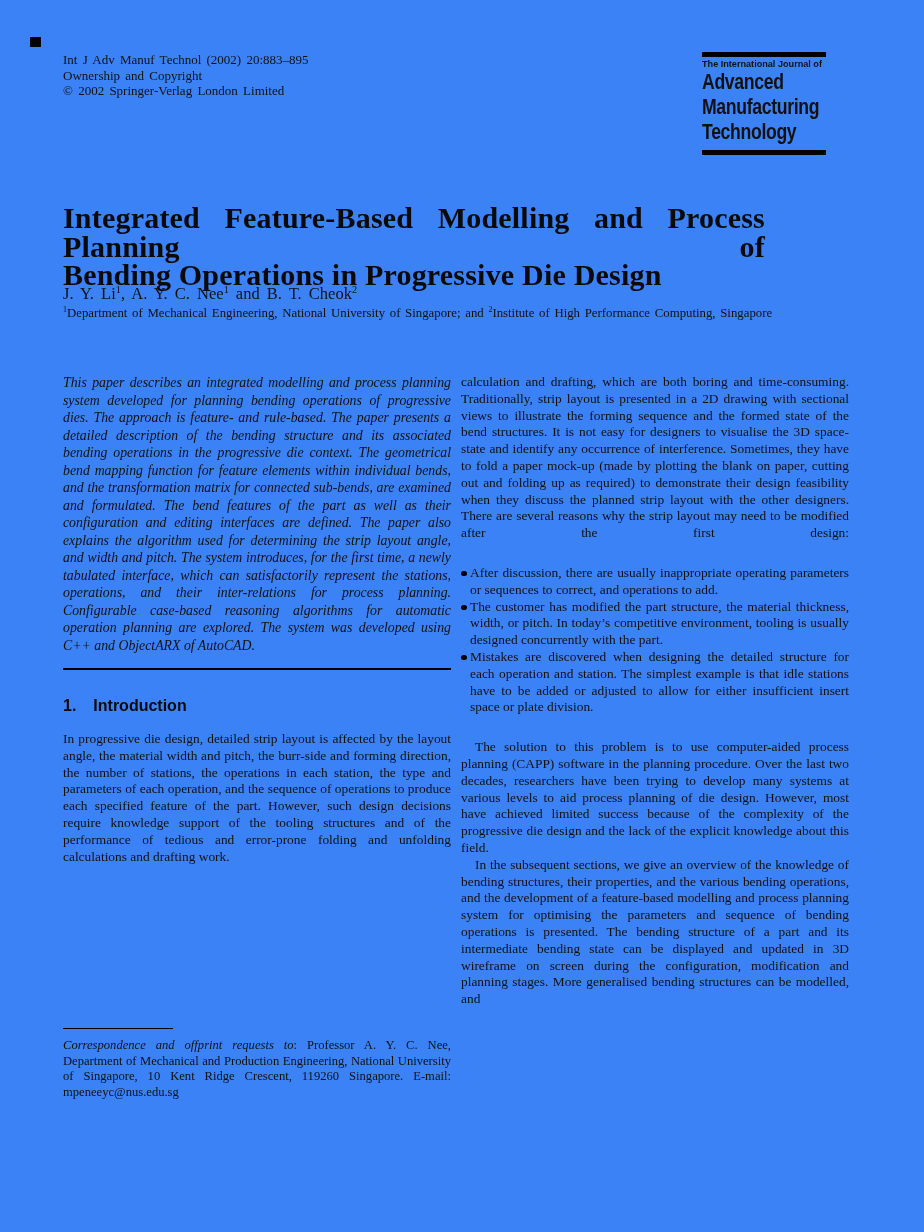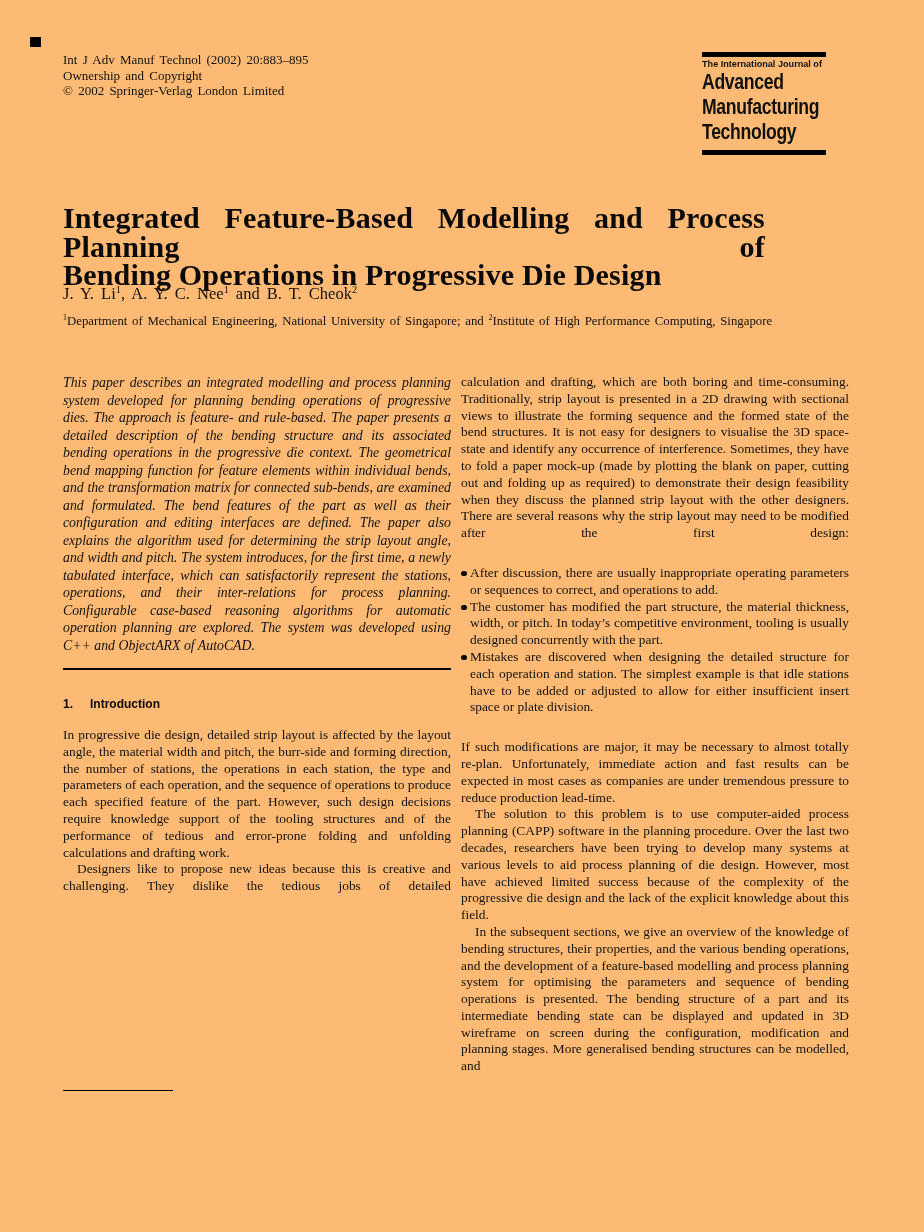--- a/index.html
+++ b/index.html
@@ -1,17 +1,17 @@
 <!DOCTYPE html>
 <html><head>
 <meta charset="utf-8">
 <style>
   html,body { margin:0; padding:0; background:#fff; }
   .page {
-    position:relative; width:924px; height:1232px; background:#fdba74;
+    position:relative; width:924px; height:1232px; background:#3b82f6;
     color:#111; font-family:"Liberation Serif", serif; overflow:hidden;
   }
   .corner-mark { position:absolute; left:30px; top:37px; width:11px; height:10px; background:#000; }
 
   .header-meta { position:absolute; left:63px; top:52px; font-size:13px; line-height:15.5px; word-spacing:2px; }
 
   .logo { position:absolute; left:702px; top:52px; width:124px; }
   .logo-bar { height:5px; background:#000; }
   .logo-tagline {
     font-family:"Liberation Sans", sans-serif; font-weight:bold; font-size:9.3px;
@@ -27,35 +27,35 @@
   .title {
     position:absolute; left:63px; top:204px; width:702px;
     font-family:Liberation Serif, serif; font-weight:bold;
     font-size:30px; line-height:28.5px; letter-spacing:0.2px; color:#0a0a0a;
   }
   .title-line1 { text-align:justify; text-align-last:justify; }
 
   .authors { position:absolute; left:63px; top:284px; font-size:16.5px; word-spacing:3px;font-family:Liberation Serif, serif; }
   sup { vertical-align:super; font-size:62%; line-height:0; }
 
-  .affiliation { position:absolute; left:63px; top:314px; font-size:12.8px; word-spacing:1.5px; }
+  .affiliation { position:absolute; left:63px; top:306px; font-size:12.8px; word-spacing:1.5px; }
 
   .columns { position:absolute; left:63px; top:374px; width:799px; display:flex; gap:10px; }
   .col { width:388px; }
   .col-left { display:flex; flex-direction:column; height:726px; }
 
   p { margin:0; text-align:justify; font-size:13.4px; line-height:16.8px; }
   .abstract { font-style:italic; font-size:13.8px; line-height:17.5px; }
   .keywords { margin-top:13px; }
   .kw-label { font-weight:bold; }
   .kw-rule { border:0; border-top:2px solid #000; margin:14px 0 0 0; width:100%; }
 
   .sec-heading {
     margin-top:27px; font-family:"Liberation Sans", sans-serif; font-weight:bold;
-    font-size:12px; color:#0a0a0a;
+    font-size:16px; color:#0a0a0a;
   }
   .sec-num { margin-right:17px; }
   .p-first { margin-top:16px; }
   .indent { text-indent:14px; }
   .cont-justify { text-align-last:justify; }
 
   .footnote-block { margin-top:auto; }
   .footnote-rule { border:0; border-top:1.3px solid #000; width:110px; margin:0 0 9px 0; }
   .footnote { font-size:12.6px; line-height:15.5px; }
   .fn-italic { font-style:italic; }
@@ -107,36 +107,37 @@
       <p class="abstract">This paper describes an integrated modelling and process planning system developed for planning bending operations of progressive dies. The approach is feature- and rule-based. The paper presents a detailed description of the bending structure and its associated bending operations in the progressive die context. The geometrical bend mapping function for feature elements within individual bends, and the transformation matrix for connected sub-bends, are examined and formulated. The bend features of the part as well as their configuration and editing interfaces are defined. The paper also explains the algorithm used for determining the strip layout angle, and width and pitch. The system introduces, for the first time, a newly tabulated interface, which can satisfactorily represent the stations, operations, and their inter-relations for process planning. Configurable case-based reasoning algorithms for automatic operation planning are explored. The system was developed using C++ and ObjectARX of AutoCAD.</p>
 
 
       <hr class="kw-rule">
 
       <div class="sec-heading">
         <span class="sec-num">1.</span><span>Introduction</span>
       </div>
 
       <p class="p-first">In progressive die design, detailed strip layout is affected by the layout angle, the material width and pitch, the burr-side and forming direction, the number of stations, the operations in each station, the type and parameters of each operation, and the sequence of operations to produce each specified feature of the part. However, such design decisions require knowledge support of the tooling structures and of the performance of tedious and error-prone folding and unfolding calculations and drafting work.</p>
-      <p class="indent cont-justify">Designers like to propose new ideas because this is creative and challenging. They dislike the tedious jobs of detailed</p>
 
       <div class="footnote-block">
         <hr class="footnote-rule">
+        <p class="footnote">
+          <span class="fn-italic">Correspondence and offprint requests to</span><span>: Professor A. Y. C. Nee, Department of Mechanical and Production Engineering, National University of Singapore, 10 Kent Ridge Crescent, 119260 Singapore. E-mail: mpeneeyc@nus.edu.sg</span>
+        </p>
       </div>
     </div>
 
     <div class="col">
       <p class="cont-justify">calculation and drafting, which are both boring and time-consuming. Traditionally, strip layout is presented in a 2D drawing with sectional views to illustrate the forming sequence and the formed state of the bend structures. It is not easy for designers to visualise the 3D space-state and identify any occurrence of interference. Sometimes, they have to fold a paper mock-up (made by plotting the blank on paper, cutting out and folding up as required) to demonstrate their design feasibility when they discuss the planned strip layout with the other designers. There are several reasons why the strip layout may need to be modified after the first design:</p>
 
       <ul class="bullet-list">
         <li>After discussion, there are usually inappropriate operating parameters or sequences to correct, and operations to add.</li>
         <li>The customer has modified the part structure, the material thickness, width, or pitch. In today’s competitive environment, tooling is usually designed concurrently with the part.</li>
         <li>Mistakes are discovered when designing the detailed structure for each operation and station. The simplest example is that idle stations have to be added or adjusted to allow for either insufficient insert space or plate division.</li>
       </ul>
 
-      <p class="mt">If such modifications are major, it may be necessary to almost totally re-plan. Unfortunately, immediate action and fast results can be expected in most cases as companies are under tremendous pressure to reduce production lead-time.</p>
       <p class="indent">The solution to this problem is to use computer-aided process planning (CAPP) software in the planning procedure. Over the last two decades, researchers have been trying to develop many systems at various levels to aid process planning of die design. However, most have achieved limited success because of the complexity of the progressive die design and the lack of the explicit knowledge about this field.</p>
       <p class="indent cont-justify">In the subsequent sections, we give an overview of the knowledge of bending structures, their properties, and the various bending operations, and the development of a feature-based modelling and process planning system for optimising the parameters and sequence of bending operations is presented. The bending structure of a part and its intermediate bending state can be displayed and updated in 3D wireframe on screen during the configuration, modification and planning stages. More generalised bending structures can be modelled, and</p>
     </div>
 
   </div>
 
 </div>
 
 </body></html>

